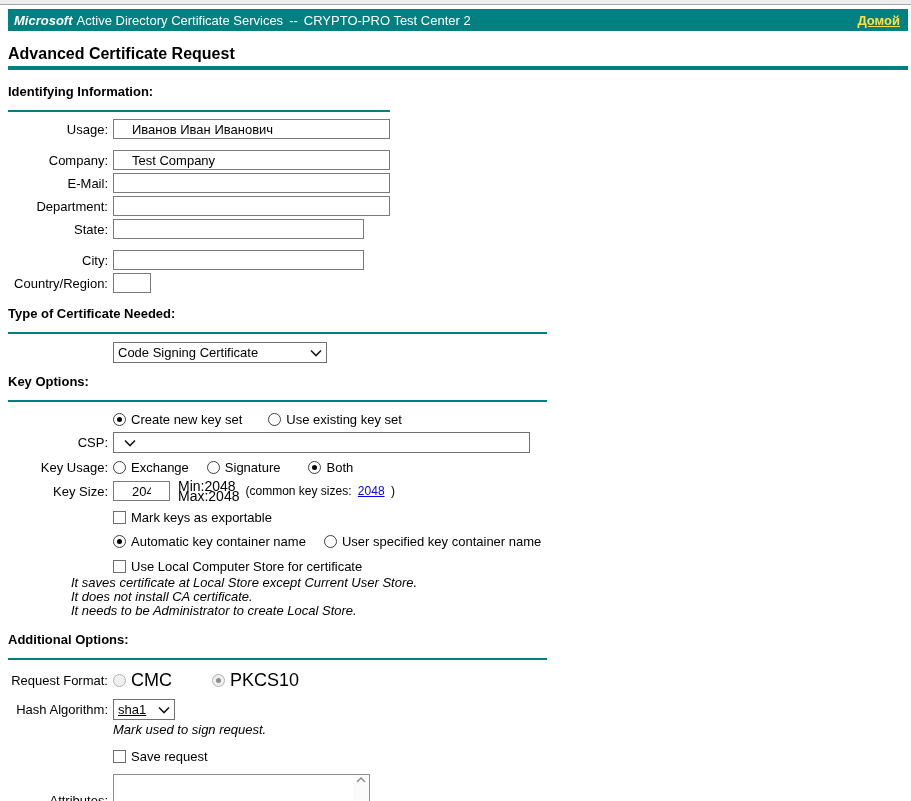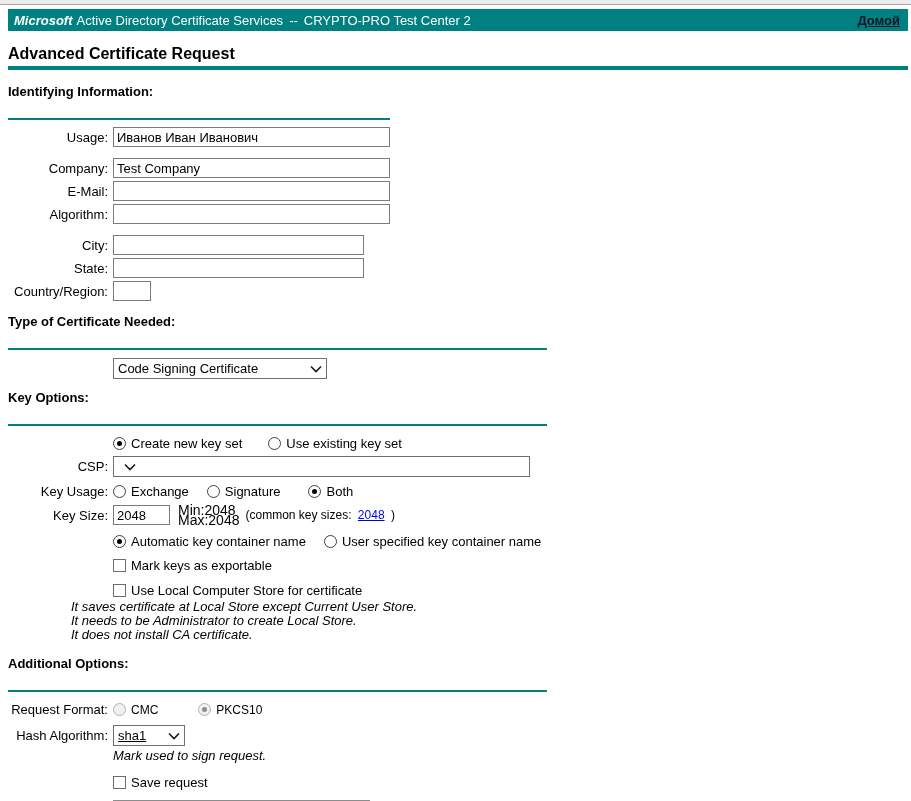--- a/index.html
+++ b/index.html
@@ -9,65 +9,65 @@
     font-family:"Liberation Sans", sans-serif; font-size:13px; color:#000;
   }
   .topstrip { height:5px; background:#ededed; border-bottom:1px solid #a6a6a6; }
   .banner {
     margin:4px 3px 0 8px; height:22px; background:#008080; color:#fff;
     display:flex; align-items:center; padding:0 6px; white-space:nowrap;
   }
   .banner .brand { font-weight:bold; font-style:italic; margin-right:4px; }
   .banner .sep { margin:0 6px; }
   .banner .spacer { flex:1; }
-  .banner a.home { color:#0f172a; font-weight:bold; text-decoration:underline; margin-right:2px; cursor:pointer; }
+  .banner a.home { color:#fde047; font-weight:bold; text-decoration:underline; margin-right:2px; cursor:pointer; }
 
   .content { padding:0 3px 0 8px; }
   .page-title { font-size:16px; font-weight:bold; margin-top:14px; }
   .mainrule { height:4px; background:#008080; margin-top:3px; }
 
   .section-heading {
-    font-weight:bold; padding-bottom:19px; border-bottom:2px solid #008080;
+    font-weight:bold; padding-bottom:11px; border-bottom:2px solid #008080;
   }
   .w-narrow { width:382px; }
   .w-wide   { width:539px; }
 
   .row { display:flex; align-items:center; margin-top:3px; }
   .label { width:100px; text-align:right; margin-right:5px; flex:none; }
   .indent105 { margin-left:105px; }
   .indent125 { margin-left:63px; }
 
   input.text {
-    height:20px; border:1px solid #7b7b7b; padding:0 3px; background:#fff;
+    height:20px; border:1px solid #7b7b7b; padding:0 18px; background:#fff;
     font-family:"Liberation Sans", sans-serif; font-size:13px; color:#000;
   }
   .w277 { width:277px; } .w251 { width:251px; } .w38 { width:38px; } .w57 { width:57px; }
 
   .selectbox {
     height:21px; border:1px solid #707070; background:#fff; display:flex;
     align-items:center; padding:0 4px; cursor:default;
   }
   .selectbox .sel-text { flex:1; white-space:nowrap; overflow:hidden; }
   .selectbox .caret { flex:none; margin-left:6px; display:flex; align-items:center; }
-  .w214 { width:214px; } .w417 { width:417px; } .w70 { width:72px;text-decoration:underline; }
+  .w214 { width:214px; } .w417 { width:417px; } .w70 { width:62px;text-decoration:underline; }
 
   .opt { display:flex; align-items:center; cursor:default; }
   .radio {
     width:13px; height:13px; border:1px solid #3f3f3f; border-radius:50%;
     background:#fff; flex:none; position:relative;
   }
   .radio.checked::after {
     content:""; position:absolute; left:3px; top:3px; right:3px; bottom:3px;
     background:#000; border-radius:50%;
   }
   .radio.disabled { border-color:#b2b2b2; background:#f0f0f0; }
   .radio.disabled.checked::after { background:#8d8d8d; }
   .checkbox { width:13px; height:13px; border:1px solid #6e6e6e; background:#fff; flex:none; }
   .radio-label { margin-left:5px; white-space:nowrap; }
-  .big-label { font-size:12px; }
+  .big-label { font-size:18px; }
 
   .minmax { display:flex; flex-direction:column; font-size:14px; line-height:10px; margin-left:8px; }
   .common { font-size:12px; margin-left:6px; white-space:nowrap; }
   .common a { color:#0000EE; text-decoration:underline; cursor:pointer; }
 
   .note-italic { font-style:italic; }
   .notes { line-height:14px; }
 
   .ta-wrap { position:relative; width:257px; height:52px; border:1px solid #8c8c8c; background:#fff; }
   .ta-vscroll {
@@ -111,29 +111,29 @@
   </div>
   <div class="row" style="margin-top:11px">
     <span class="label">Company:</span>
     <input class="text w277" value="Test Company" style="">
   </div>
   <div class="row">
     <span class="label">E-Mail:</span>
     <input class="text w277" value="" style="">
   </div>
   <div class="row">
-    <span class="label">Algorithm:</span>
+    <span class="label">Department:</span>
     <input class="text w277" value="" style="">
+  </div>
+  <div class="row">
+    <span class="label">State:</span>
+    <input class="text w251" value="" style="">
   </div>
   <div class="row" style="margin-top:11px">
     <span class="label">City:</span>
-    <input class="text w251" value="" style="">
-  </div>
-  <div class="row">
-    <span class="label">State:</span>
     <input class="text w251" value="" style="">
   </div>
   <div class="row">
     <span class="label">Country/Region:</span>
     <input class="text w38" value="" style="">
   </div>
 
   <div class="section-heading w-wide" style="margin-top:13px">Type of Certificate Needed:</div>
 
   <div class="indent105" style="margin-top:8px">
@@ -196,47 +196,47 @@
     </span>
     <span class="common">
       <span>(common key sizes:</span>
       <a style="margin:0 3px">2048</a>
       <span>)</span>
     </span>
   </div>
 
   <div class="indent105" style="margin-top:9px;display:flex;align-items:center">
     <label class="opt">
+      <span class="checkbox"></span>
+      <span class="radio-label">Mark keys as exportable</span>
+    </label>
+  </div>
+
+  <div class="indent105" style="margin-top:9px;display:flex;align-items:center">
+    <label class="opt">
       <span class="radio checked"></span>
       <span class="radio-label">Automatic key container name</span>
     </label>
     <label class="opt" style="margin-left:18px">
       <span class="radio"></span>
       <span class="radio-label">User specified key container name</span>
     </label>
   </div>
 
-  <div class="indent105" style="margin-top:9px;display:flex;align-items:center">
-    <label class="opt">
-      <span class="checkbox"></span>
-      <span class="radio-label">Mark keys as exportable</span>
-    </label>
-  </div>
-
   <div class="indent105" style="margin-top:10px;display:flex;align-items:center">
     <label class="opt">
       <span class="checkbox"></span>
       <span class="radio-label">Use Local Computer Store for certificate</span>
     </label>
   </div>
 
   <div class="indent125 notes note-italic" style="margin-top:2px">
     <div>It saves certificate at Local Store except Current User Store.</div>
+    <div>It does not install CA certificate.</div>
     <div>It needs to be Administrator to create Local Store.</div>
-    <div>It does not install CA certificate.</div>
   </div>
 
   <div class="section-heading w-wide" style="margin-top:14px">Additional Options:</div>
 
   <div class="row" style="margin-top:10px">
     <span class="label">Request Format:</span>
     <label class="opt">
       <span class="radio disabled"></span>
       <span class="radio-label big-label">CMC</span>
     </label>

